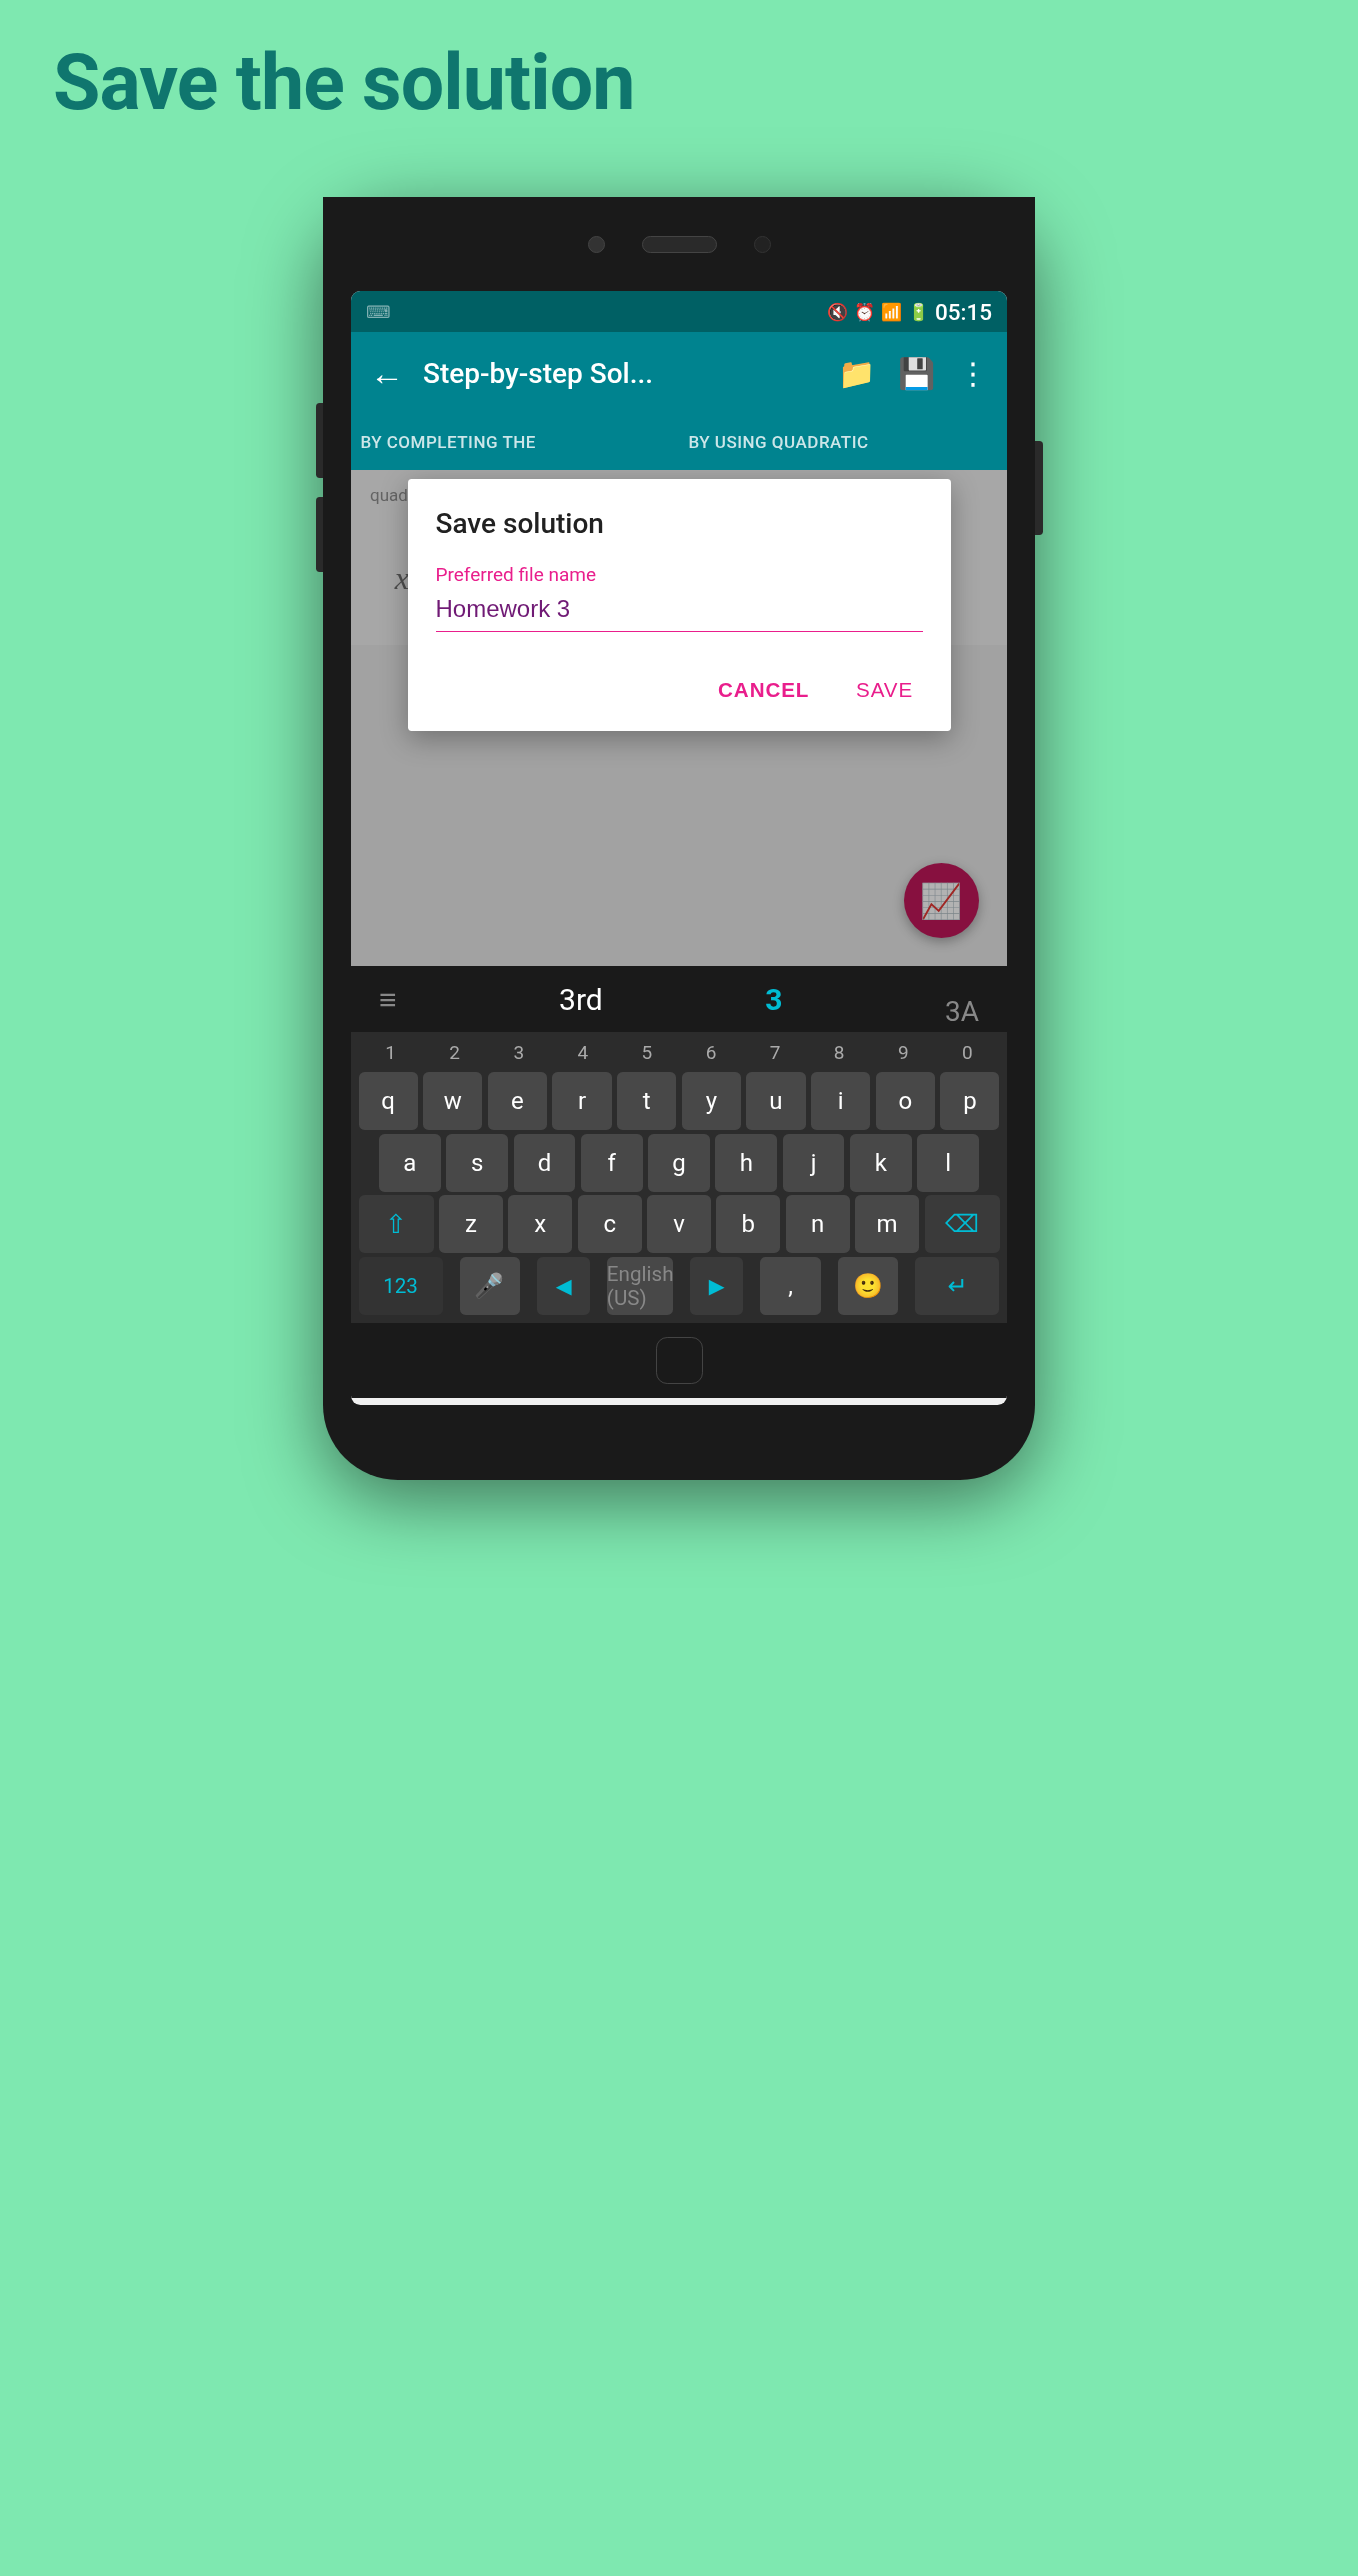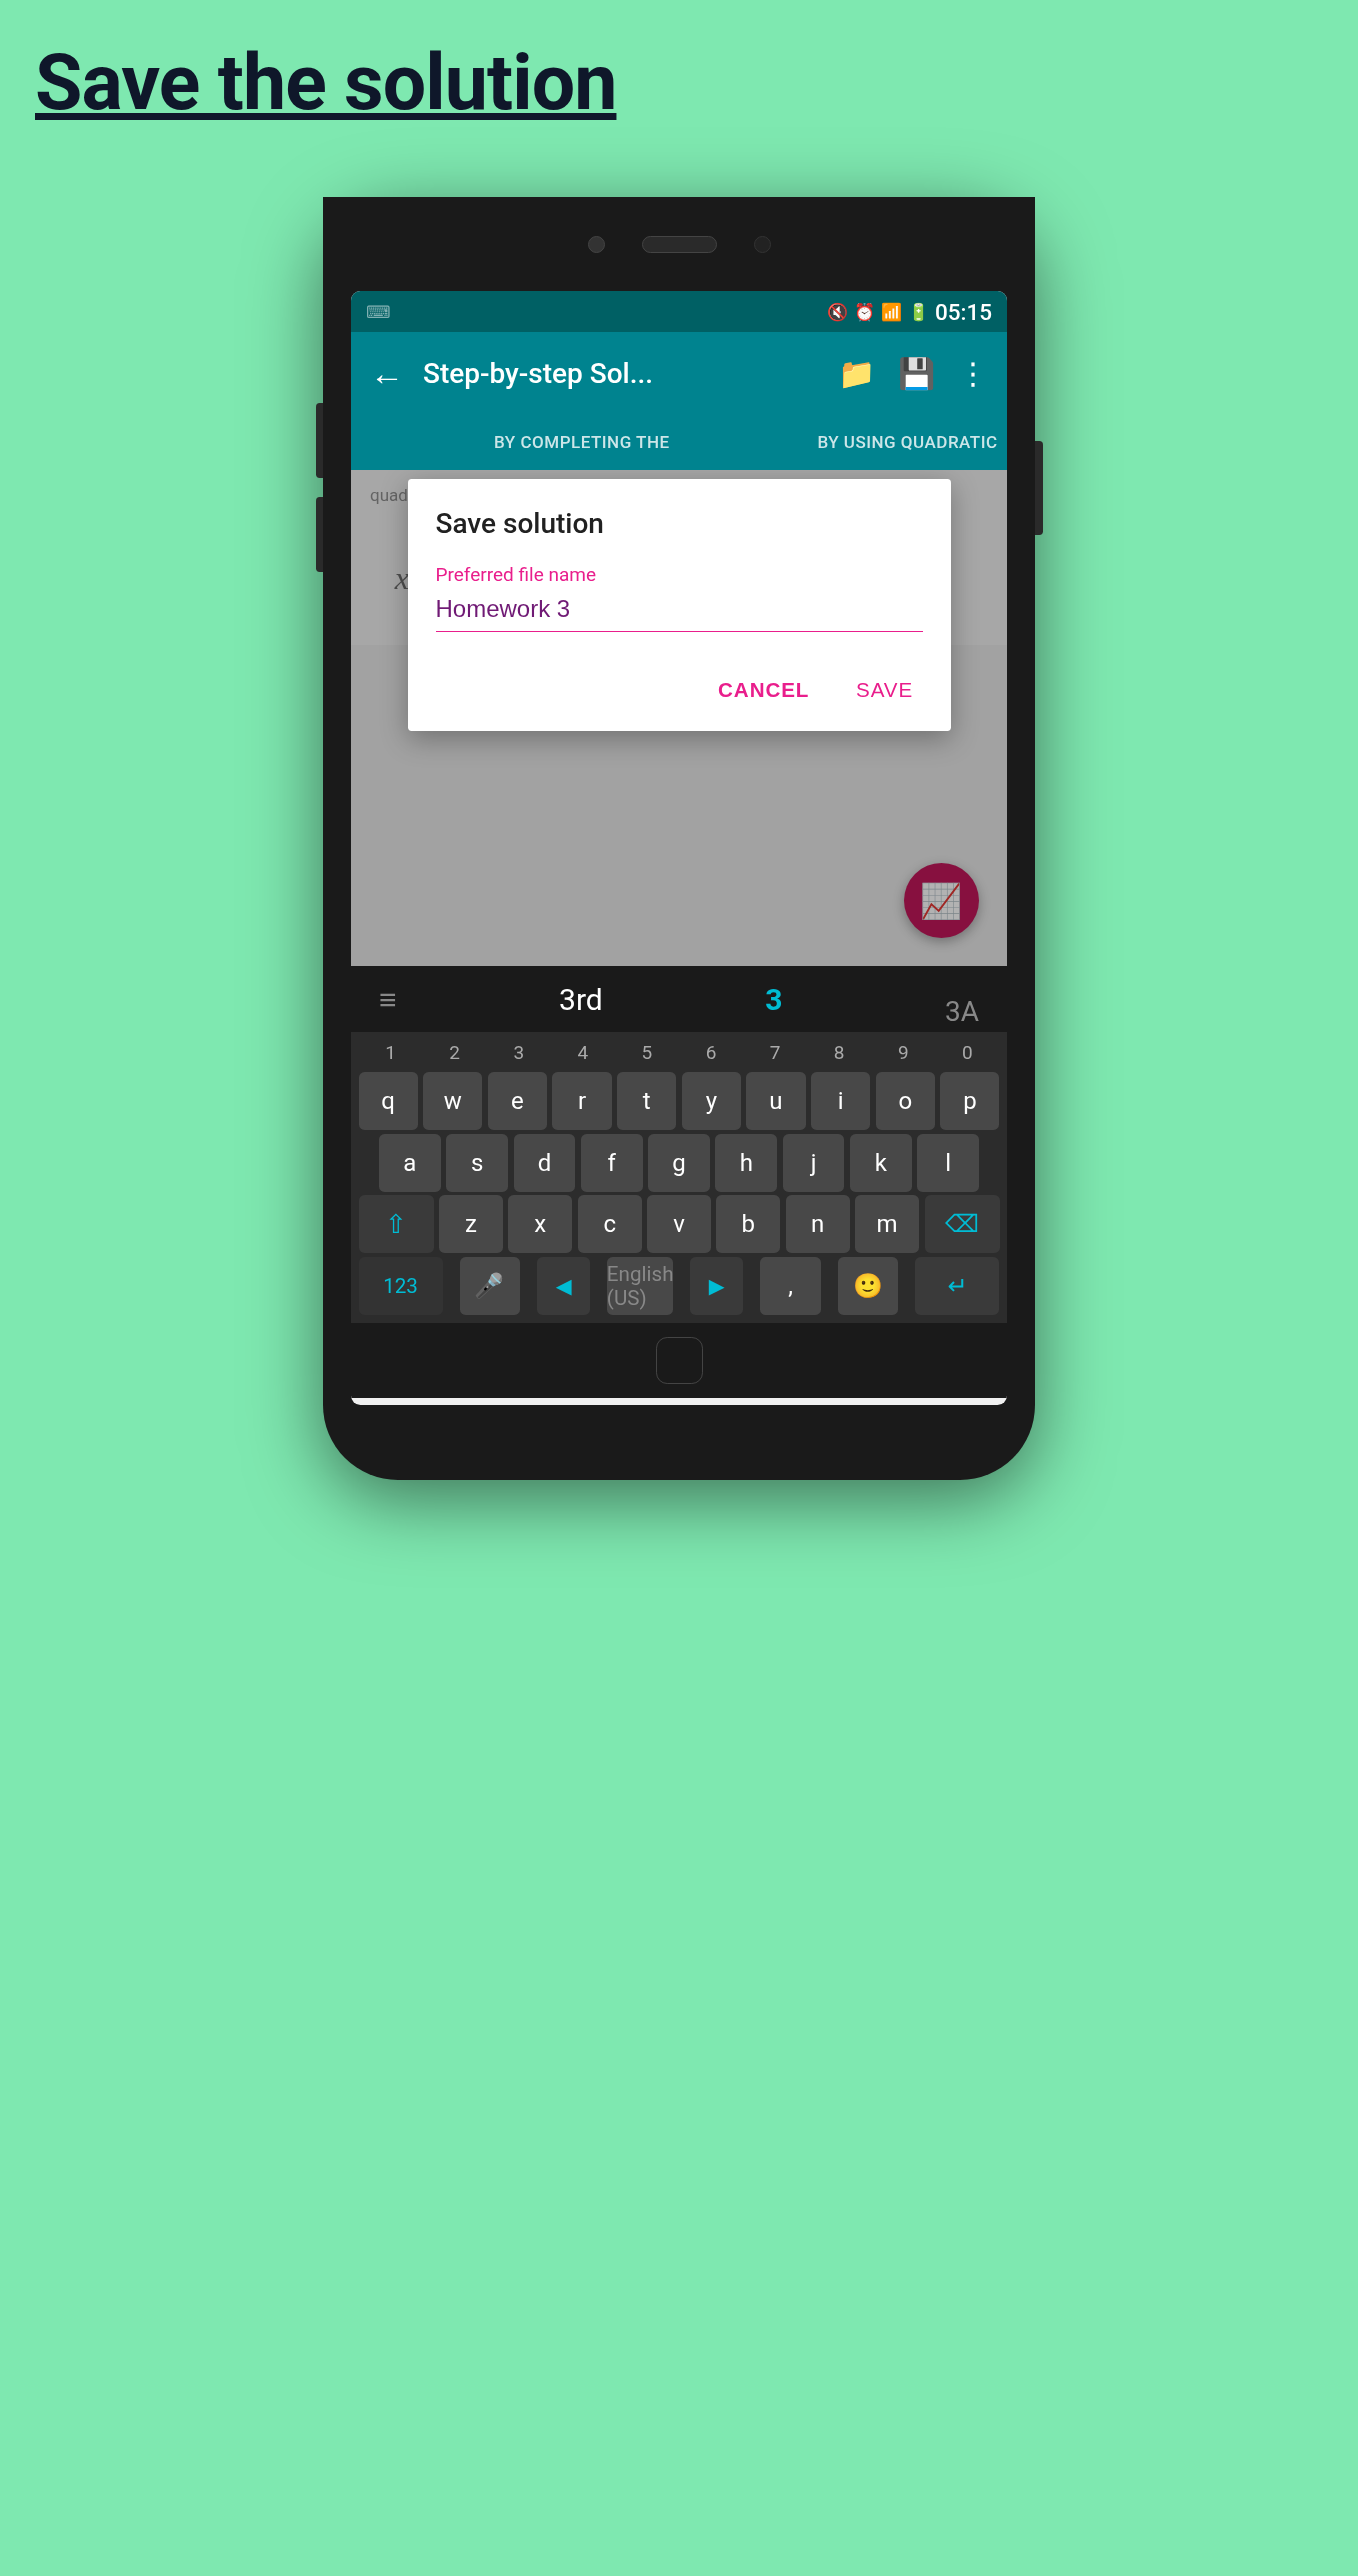--- a/index.html
+++ b/index.html
@@ -10,27 +10,26 @@
       background-color: #7ee8b0;
       font-family: 'Roboto', Arial, sans-serif;
       overflow: hidden;
       position: relative;
     }
 
     
     .bg-title {
       position: absolute;
       top: 37px;
-      left: 35px;
+      left: 53px;
       font-size: 77px;
       font-weight: 400;
-      color: #0f172a;
+      color: #0f766e;
       line-height: 1.2;
       letter-spacing: -0.9px;
-      text-decoration: underline;
     }
     .bg-title span {
       display: block;
       font-weight: 700;
     }
 
     
     .phone-shell {
       position: absolute;
       top: 197px;
@@ -175,21 +174,21 @@
 
     
     .tab-strip {
       height: 56px;
       background: #00838f;
       display: flex;
       align-items: center;
     }
     .tab-item {
       flex: 1;
-      text-align: right;
+      text-align: left;
       color: rgba(255,255,255,0.8);
       font-size: 17px;
       font-weight: 500;
       letter-spacing: 0.5px;
       padding: 0 9.4px;
       overflow: hidden;
       text-overflow: ellipsis;
       white-space: nowrap;
     }
 

